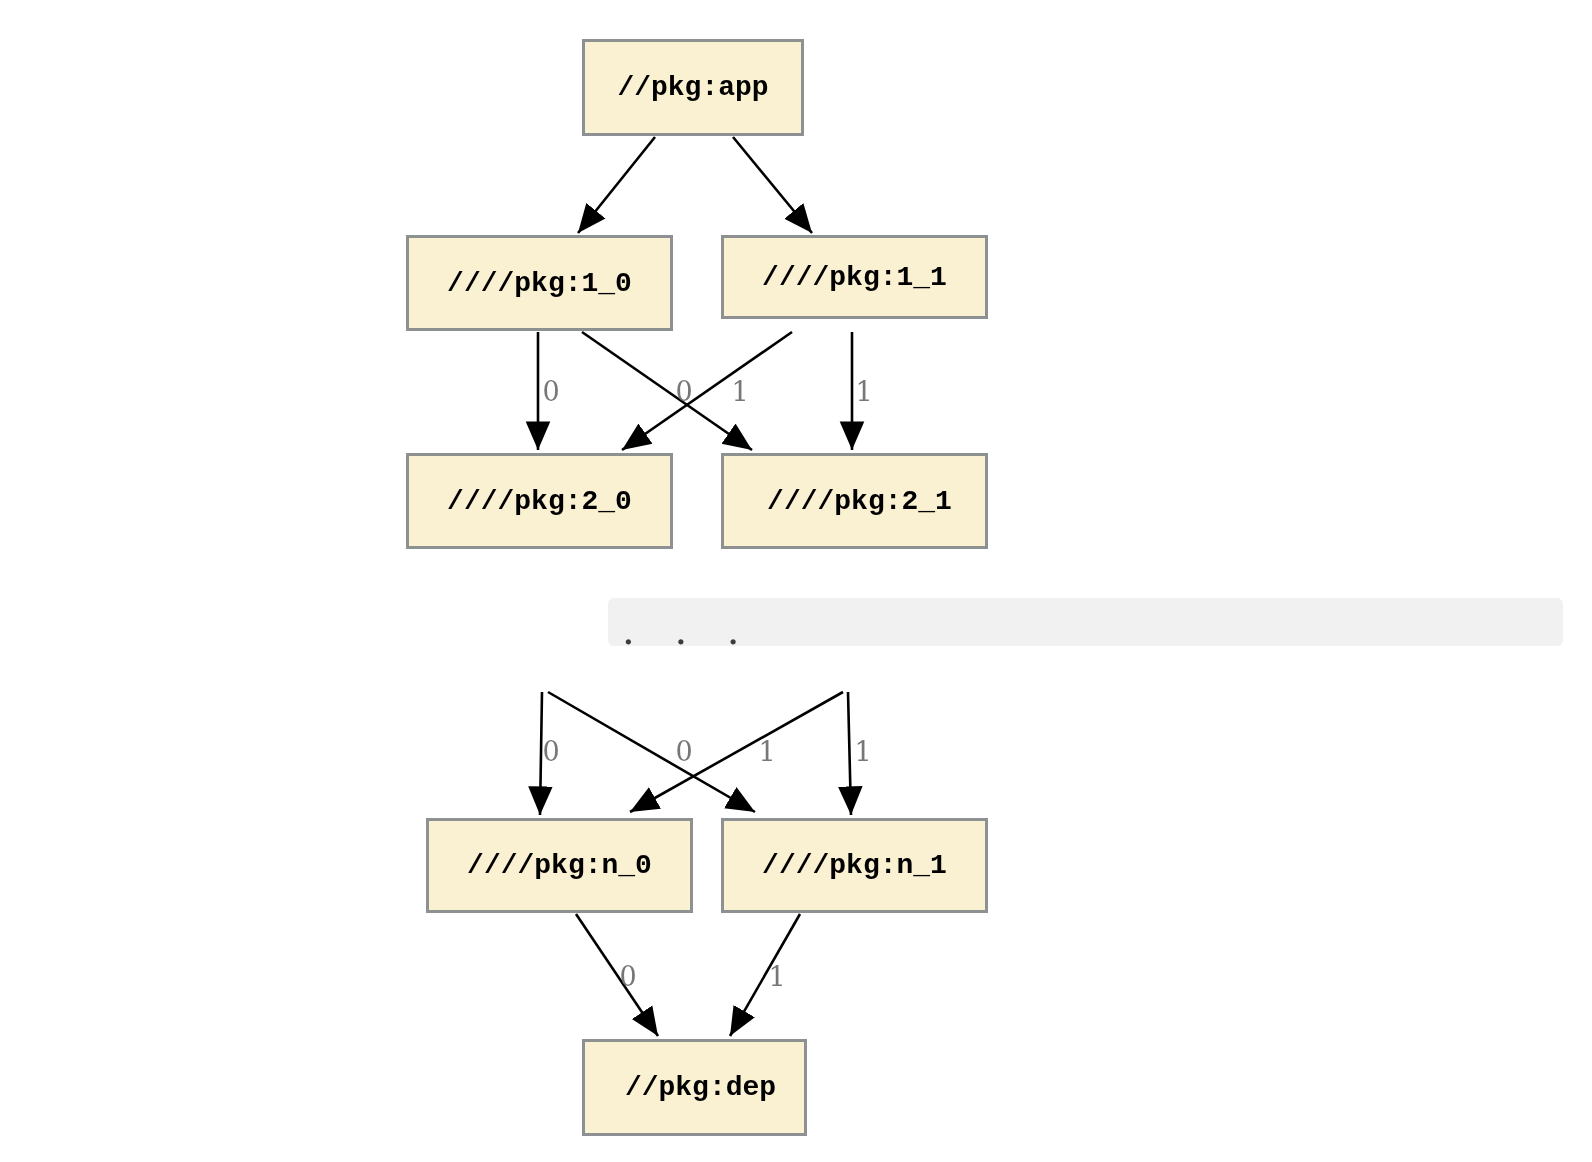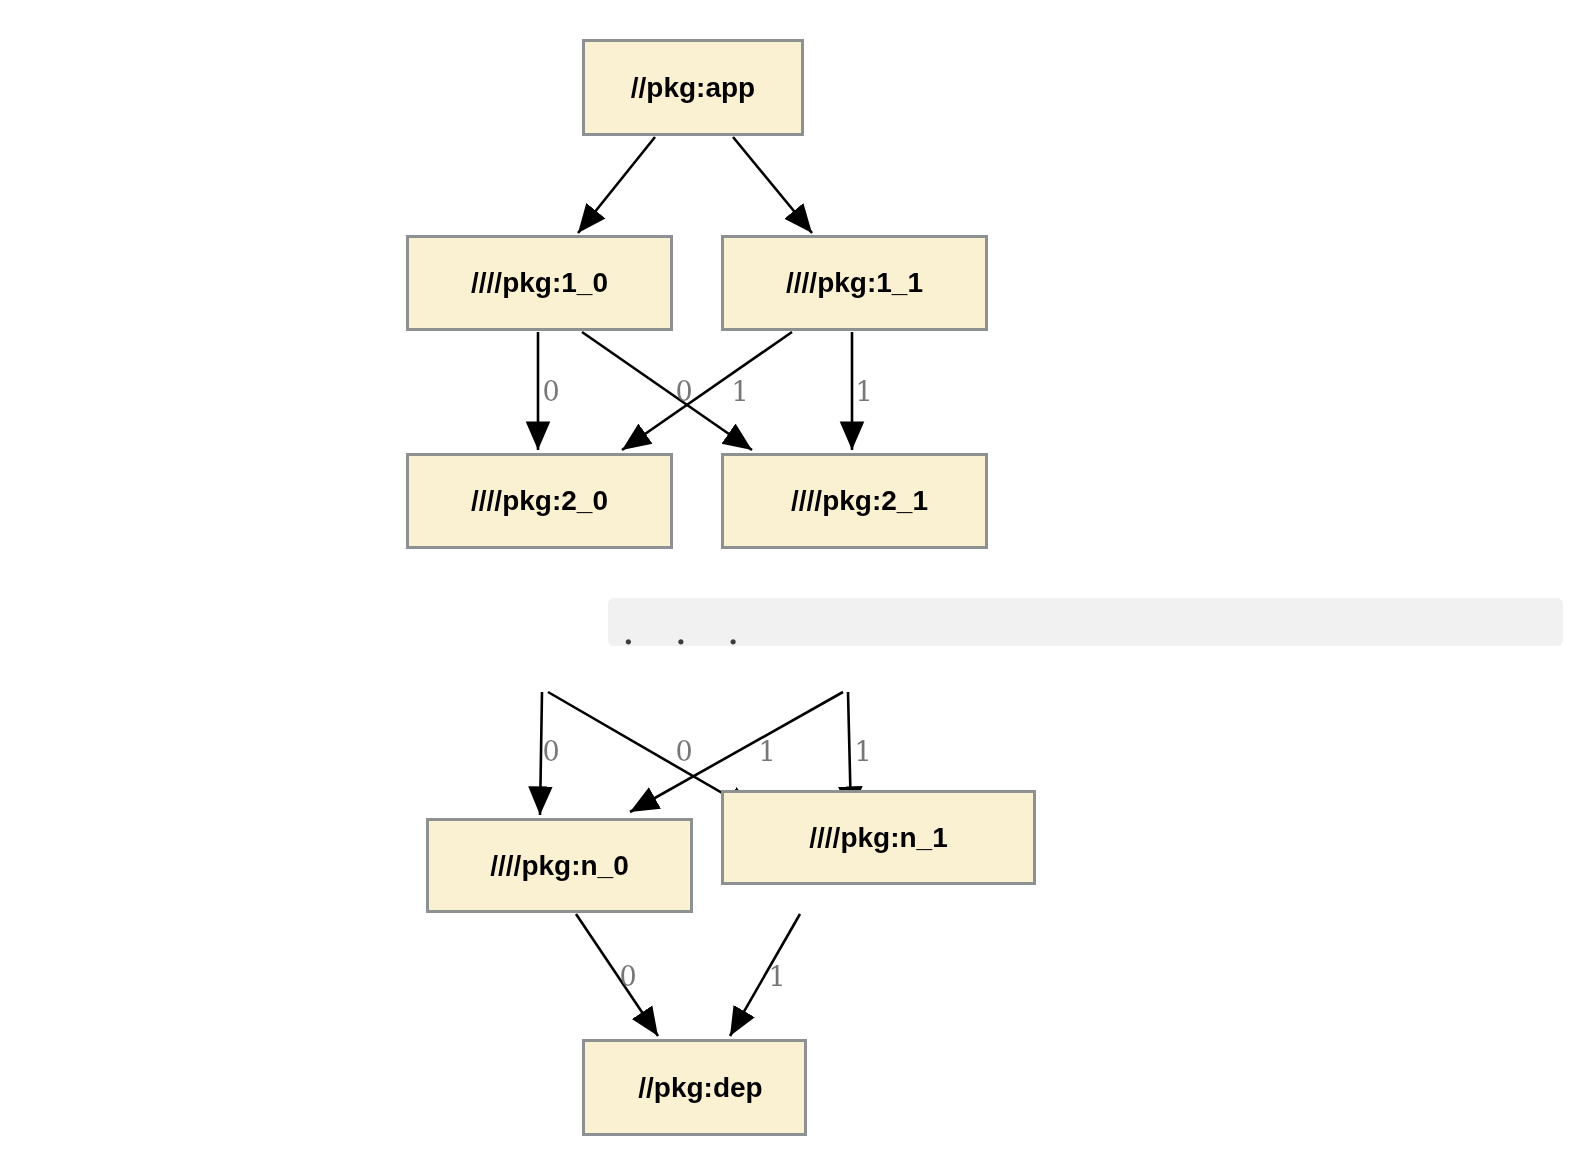--- a/index.html
+++ b/index.html
@@ -23,21 +23,21 @@
     height: 1162px;
   }
   .node {
     position: absolute;
     box-sizing: border-box;
     background: #faf0d2;
     border: 3px solid #8d9192;
     display: flex;
     align-items: center;
     justify-content: center;
-    font-family: Liberation Sans, sans-serif;
+    font-family: Liberation Mono, monospace;
     font-weight: bold;
     font-size: 28px;
     color: #000000;
     white-space: nowrap;
   }
   .elabel {
     position: absolute;
     transform: translate(-50%, -50%);
     font-family: "DejaVu Serif", "Liberation Serif", serif;
     font-size: 27px;
@@ -92,31 +92,31 @@
       <line x1="848" y1="692" x2="851" y2="815" marker-end="url(#arrow)"></line>
 
       <line x1="576" y1="914" x2="658" y2="1036" marker-end="url(#arrow)"></line>
       <line x1="800" y1="914" x2="730" y2="1036" marker-end="url(#arrow)"></line>
     </g>
   </svg>
 
   <div class="node" style="left:582px; top:39px;  width:222px; height:97px;">//pkg:app</div>
 
   <div class="node" style="left:406px; top:235px; width:267px; height:96px;">////pkg:1_0</div>
-  <div class="node" style="left:721px; top:235px; width:267px; height:96px;">////pkg:1_1</div>
+  <div class="node" style="left:721px; top:235px; width:267px; height:84px;">////pkg:1_1</div>
 
   <div class="node" style="left:406px; top:453px; width:267px; height:96px;text-align:right;">////pkg:2_0</div>
   <div class="node" style="left:721px; top:453px; width:267px; height:96px;padding-left:10px;">////pkg:2_1</div>
 
   <div class="ellipsis-bar">
     <span class="dots">. . .</span>
   </div>
 
   <div class="node" style="left:426px; top:818px; width:267px; height:95px;">////pkg:n_0</div>
-  <div class="node" style="left:721px; top:790px; width:315px; height:95px;">////pkg:n_1</div>
+  <div class="node" style="left:721px; top:818px; width:267px; height:95px;">////pkg:n_1</div>
 
   <div class="node" style="left:582px; top:1039px; width:225px; height:97px;padding-left:12px;">//pkg:dep</div>
 
   <span class="elabel" style="left:551px; top:391px;">0</span>
   <span class="elabel" style="left:684px; top:391px;">0</span>
   <span class="elabel" style="left:740px; top:391px;">1</span>
   <span class="elabel" style="left:864px; top:391px;">1</span>
 
   <span class="elabel" style="left:551px; top:751px;">0</span>
   <span class="elabel" style="left:684px; top:751px;">0</span>

